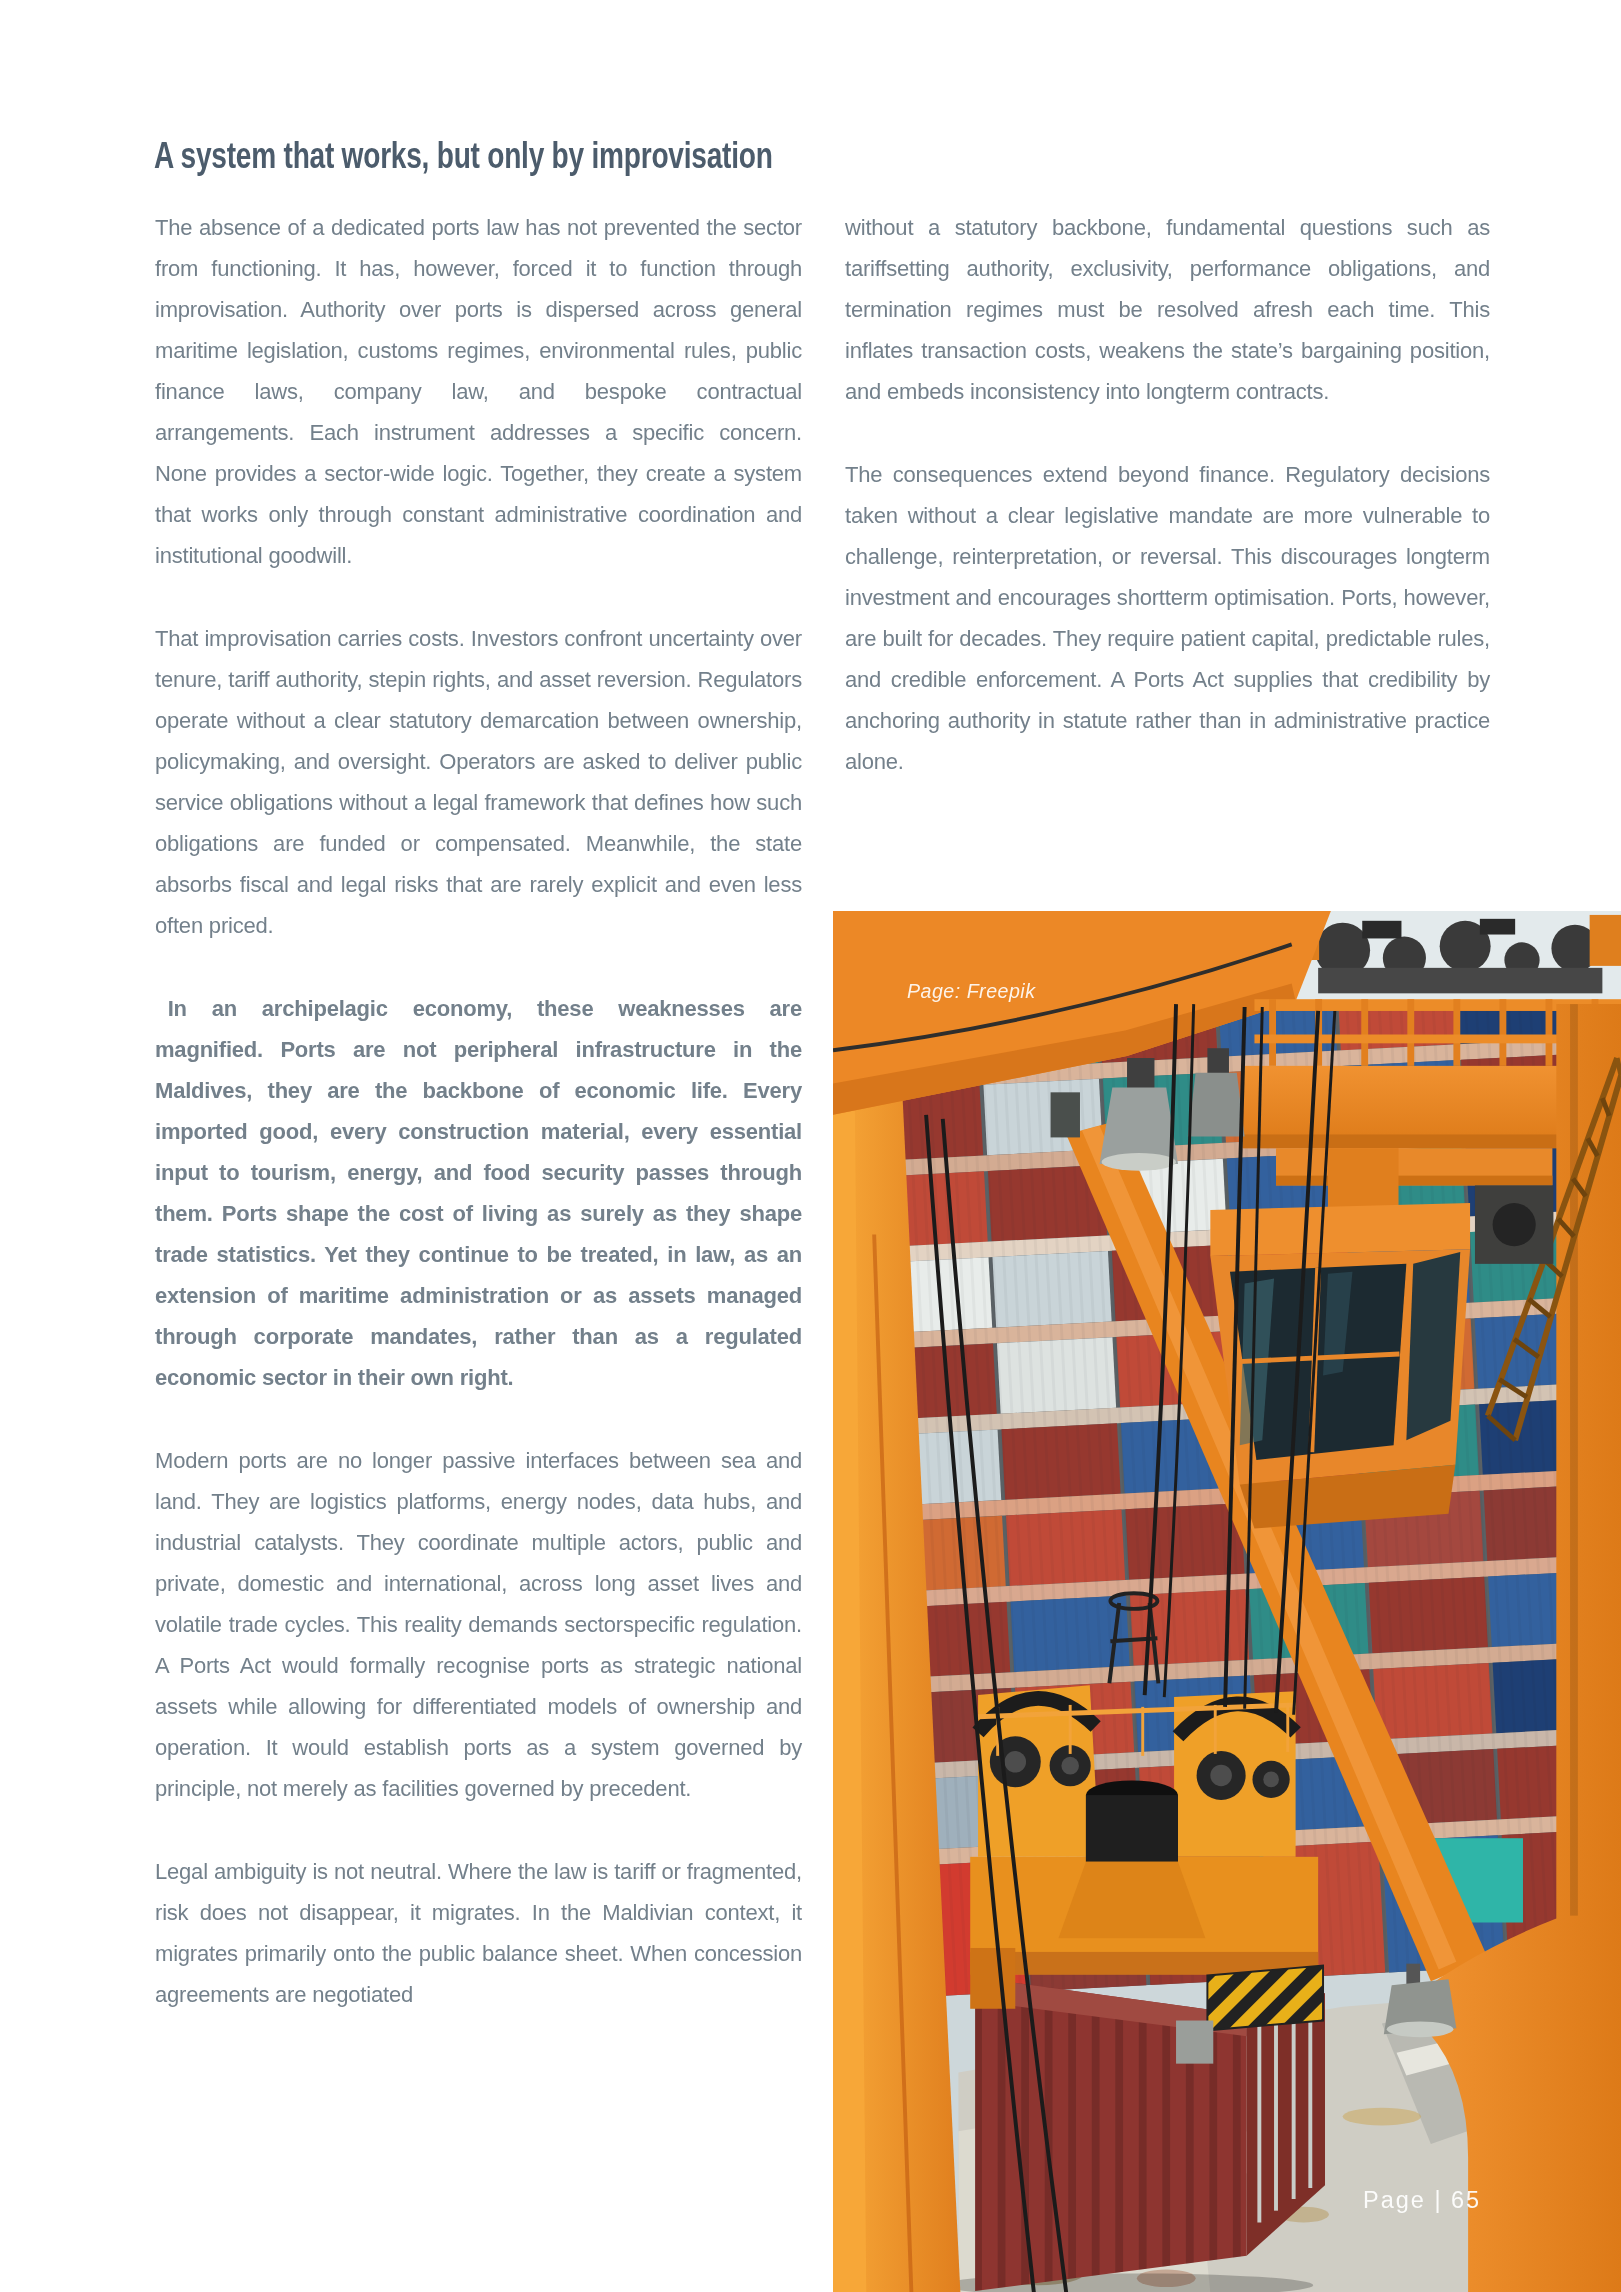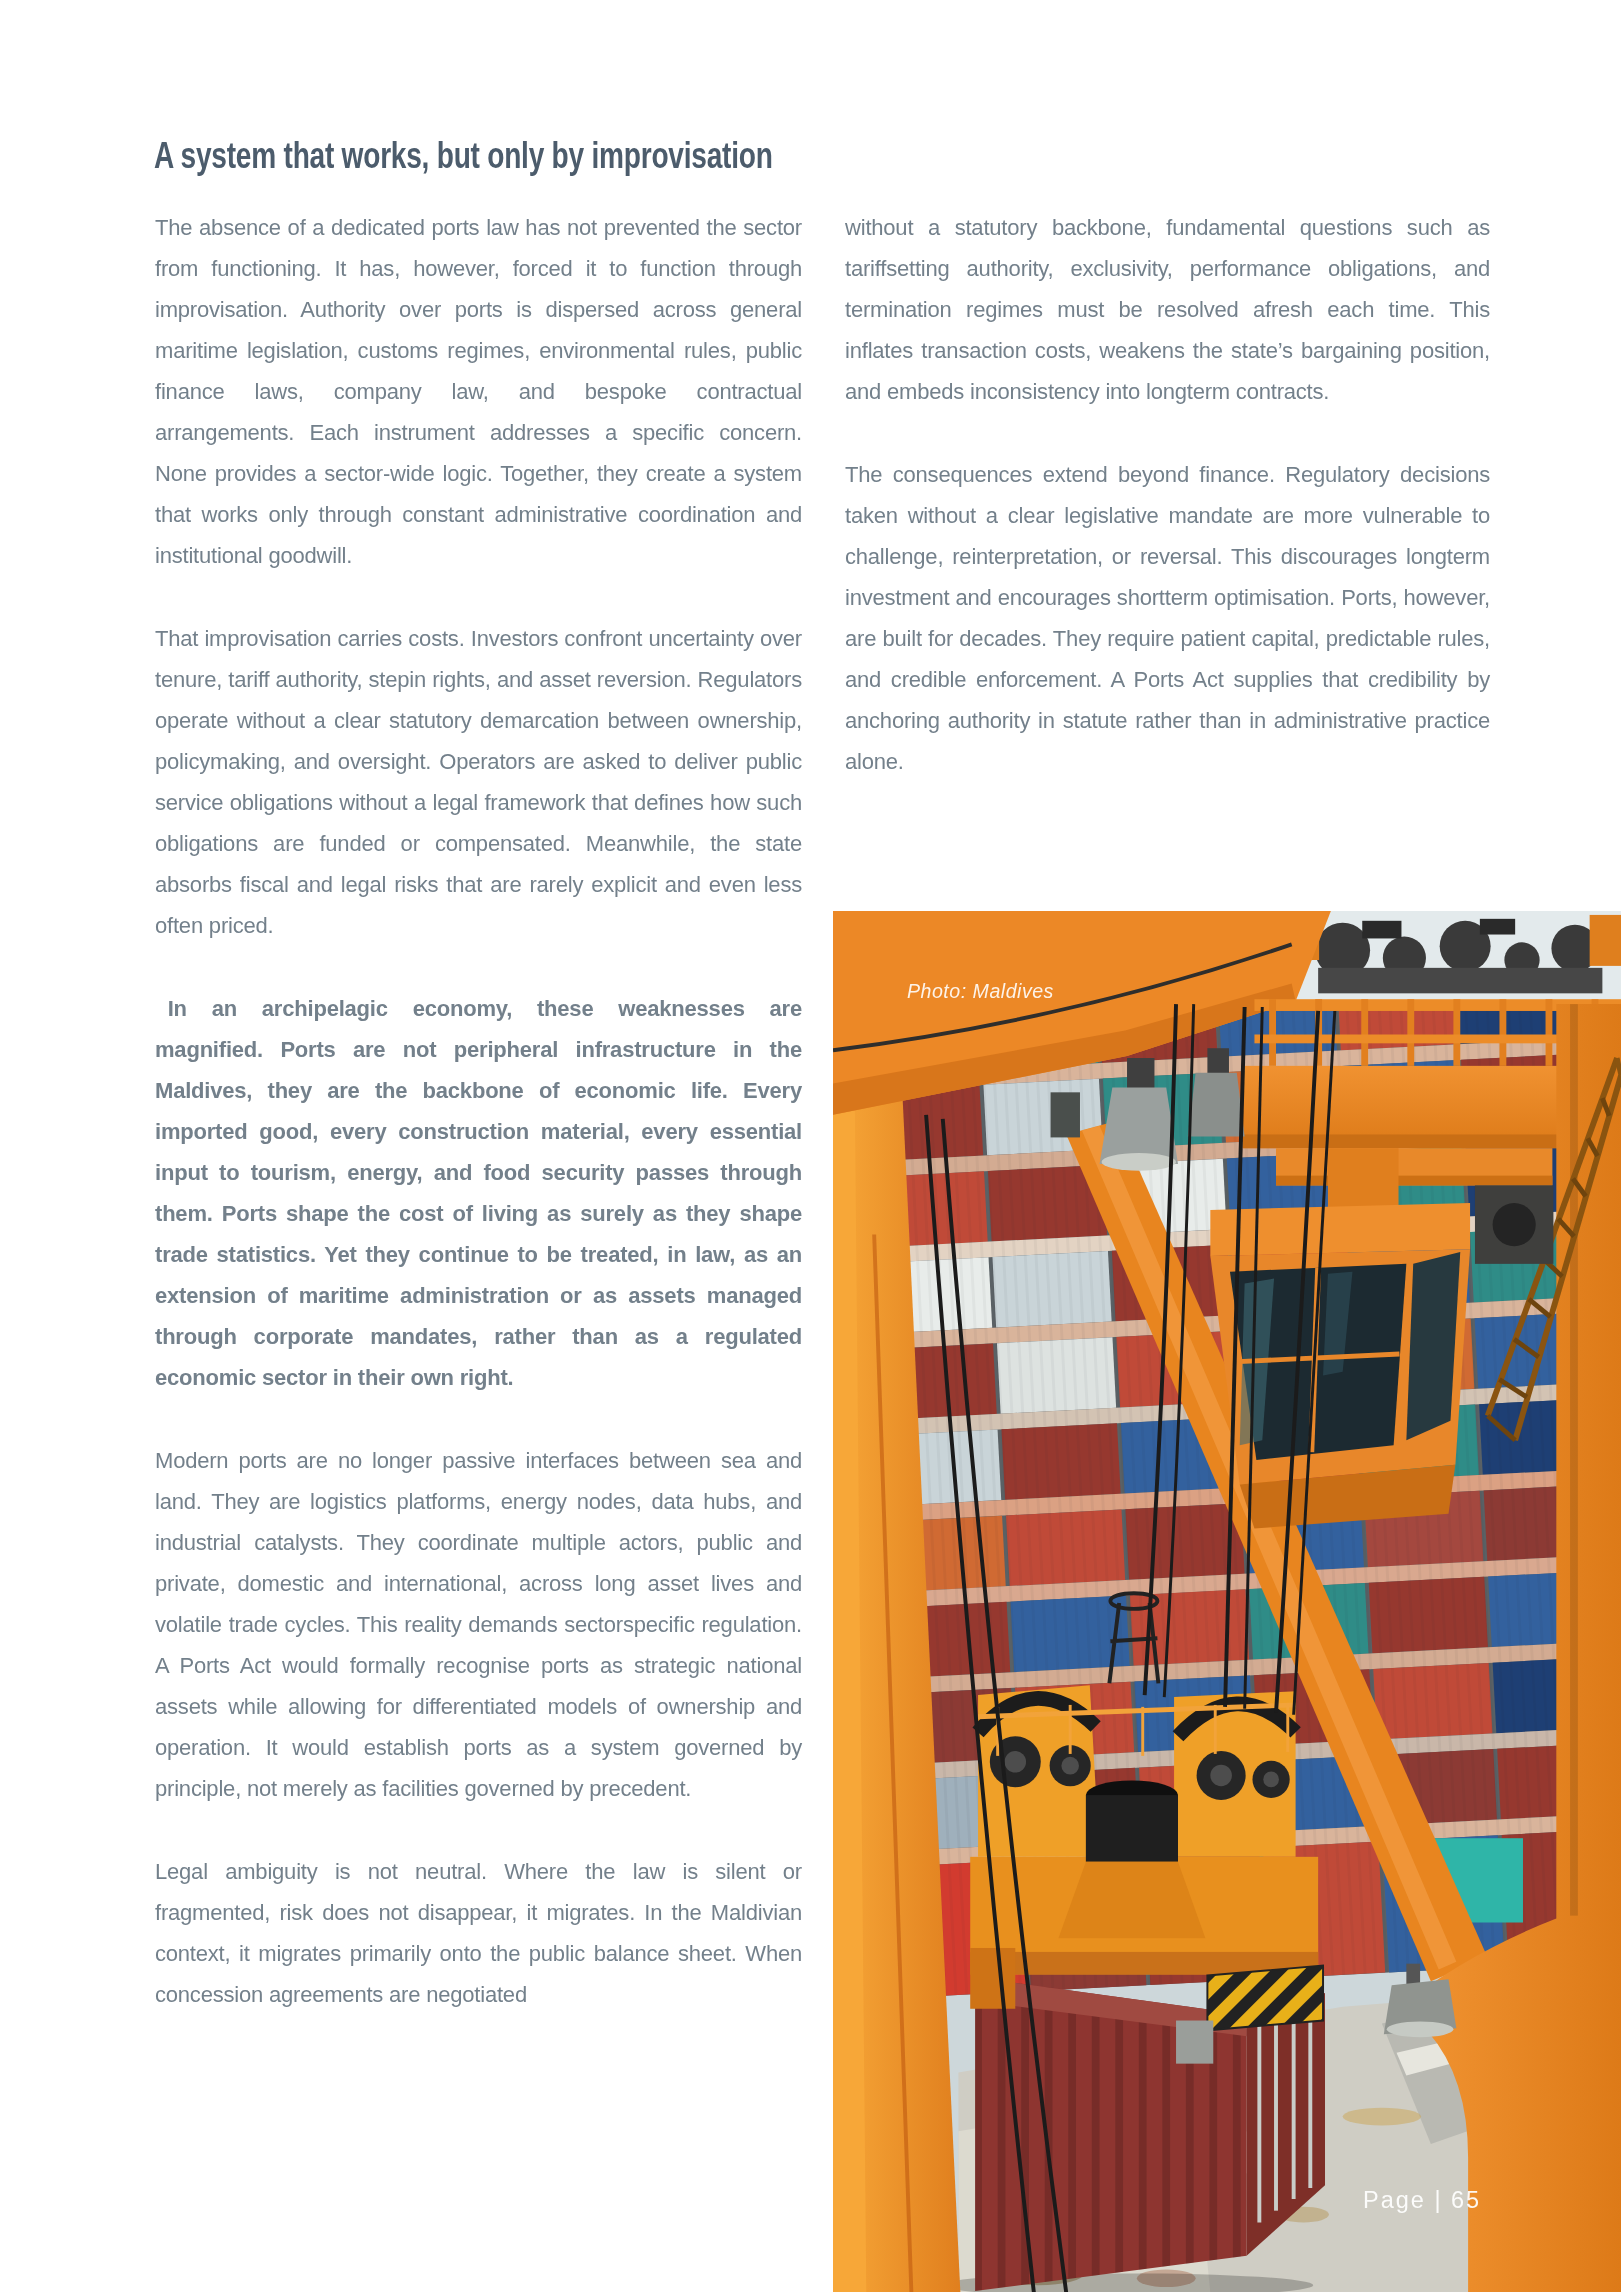--- a/index.html
+++ b/index.html
@@ -37,21 +37,21 @@
 
 <div class="page">
 
   <h1 class="heading">A system that works, but only by improvisation</h1>
 
   <div class="col col-left">
     <p>The absence of a dedicated ports law has not prevented the sector from functioning. It has, however, forced it to function through improvisation. Authority over ports is dispersed across general maritime legislation, customs regimes, environmental rules, public finance laws, company law, and bespoke contractual arrangements. Each instrument addresses a specific concern. None provides a sector-wide logic. Together, they create a system that works only through constant administrative coordination and institutional goodwill.</p>
     <p>That improvisation carries costs. Investors confront uncertainty over tenure, tariff authority, stepin rights, and asset reversion. Regulators operate without a clear statutory demarcation between ownership, policymaking, and oversight. Operators are asked to deliver public service obligations without a legal framework that defines how such obligations are funded or compensated. Meanwhile, the state absorbs fiscal and legal risks that are rarely explicit and even less often priced.</p>
     <p class="indent">In an archipelagic economy, these weaknesses are magnified. Ports are not peripheral infrastructure in the Maldives, they are the backbone of economic life. Every imported good, every construction material, every essential input to tourism, energy, and food security passes through them. Ports shape the cost of living as surely as they shape trade statistics. Yet they continue to be treated, in law, as an extension of maritime administration or as assets managed through corporate mandates, rather than as a regulated economic sector in their own right.</p>
     <p>Modern ports are no longer passive interfaces between sea and land. They are logistics platforms, energy nodes, data hubs, and industrial catalysts. They coordinate multiple actors, public and private, domestic and international, across long asset lives and volatile trade cycles. This reality demands sectorspecific regulation. A Ports Act would formally recognise ports as strategic national assets while allowing for differentiated models of ownership and operation. It would establish ports as a system governed by principle, not merely as facilities governed by precedent.</p>
-    <p>Legal ambiguity is not neutral. Where the law is silent or fragmented, risk does not disappear, it migrates. In the Maldivian context, it migrates primarily onto the public balance sheet. When concession agreements are negotiated</p>
+    <p>Legal ambiguity is not neutral. Where the law is tariff or fragmented, risk does not disappear, it migrates. In the Maldivian context, it migrates primarily onto the public balance sheet. When concession agreements are negotiated</p>
   </div>
 
   <div class="col col-right">
     <p>without a statutory backbone, fundamental questions such as tariffsetting authority, exclusivity, performance obligations, and termination regimes must be resolved afresh each time. This inflates transaction costs, weakens the state’s bargaining position, and embeds inconsistency into longterm contracts.</p>
     <p>The consequences extend beyond finance. Regulatory decisions taken without a clear legislative mandate are more vulnerable to challenge, reinterpretation, or reversal. This discourages longterm investment and encourages shortterm optimisation. Ports, however, are built for decades. They require patient capital, predictable rules, and credible enforcement. A Ports Act supplies that credibility by anchoring authority in statute rather than in administrative practice alone.</p>
   </div>
 
   <div class="photo">
     <svg viewBox="0 0 804 1410" width="788" height="1382" preserveAspectRatio="none">
       <defs>
@@ -310,17 +310,17 @@
         <path d="M420,98 Q410,470 400,812" stroke-width="4"></path>
         <path d="M438,98 Q428,470 420,814" stroke-width="3"></path>
         <path d="M495,102 Q475,470 452,818" stroke-width="4"></path>
         <path d="M512,102 Q492,470 470,820" stroke-width="3"></path>
         <path d="M95,208 Q140,820 205,1410" stroke-width="4"></path>
         <path d="M112,212 Q160,820 238,1410" stroke-width="4"></path>
       </g>
     </svg>
   </div>
 
-  <div class="photo-caption">Photo: Maldives</div>
+  <div class="photo-caption">Page: Freepik</div>
   <div class="page-number">Page | 65</div>
 
 </div>
 
 
 </body></html>

